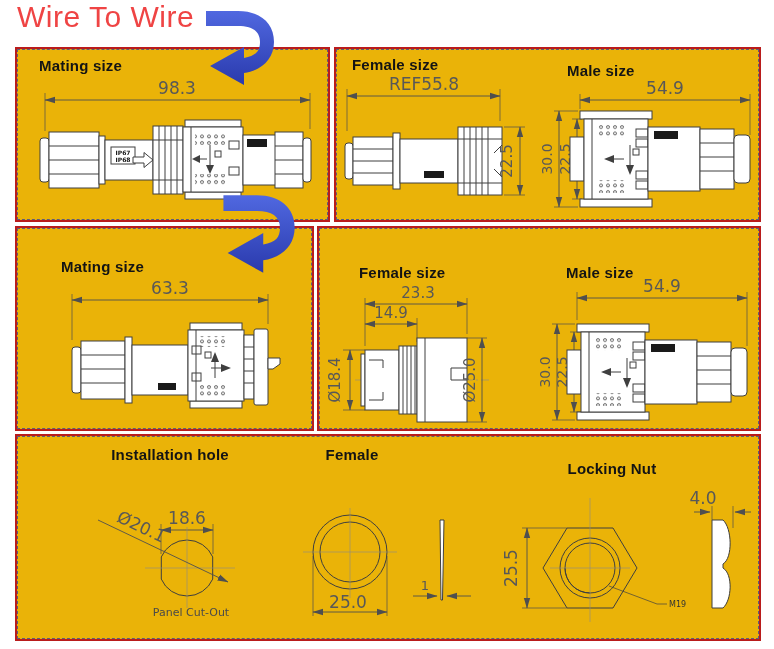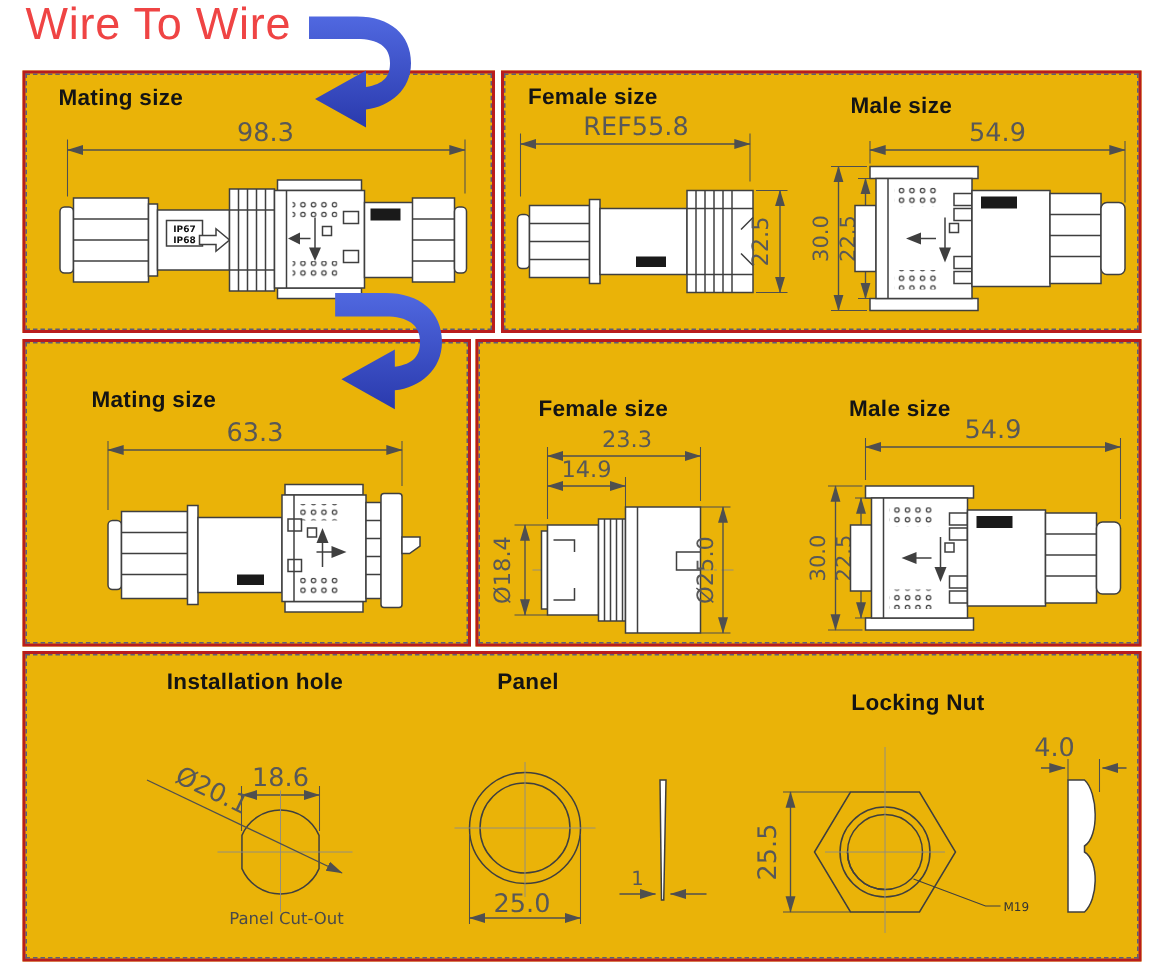--- a/index.html
+++ b/index.html
@@ -302,21 +302,21 @@
       <line class="xl" x1="262" y1="184" x2="251" y2="184"></line>
       <line class="dl" x1="255" y1="104" x2="255" y2="184" marker-start="url(#arr)" marker-end="url(#arr)"></line>
       <text class="dimm" transform="rotate(-90 248 144)" x="248" y="144" text-anchor="middle">22.5</text>
     </g>
     <use href="#male-conn" transform="translate(14,34)"></use>
   </svg>
 </div>
 
 <div class="panel" style="left:15px;top:434px;width:746px;height:207px">
   <span class="panel-label centered" style="left:153px;top:10px">Installation hole</span>
-  <span class="panel-label centered" style="left:335px;top:10px">Panel</span>
+  <span class="panel-label centered" style="left:335px;top:10px">Female</span>
   <span class="panel-label centered" style="left:595px;top:24px">Locking Nut</span>
   <svg class="draw" width="742" height="203" viewBox="0 0 742 203">
 
     <g>
       <line class="xl" x1="144" y1="88" x2="144" y2="118"></line>
       <line class="xl" x1="196" y1="88" x2="196" y2="118"></line>
       <line class="dl" x1="144" y1="94" x2="196" y2="94" marker-start="url(#arr)" marker-end="url(#arr)"></line>
       <text class="dim" x="170" y="88" text-anchor="middle">18.6</text>
       <path class="s" d="M144.3,143.1 L144.3,120.9 A28 28 0 0 1 195.7,120.9 L195.7,143.1 A28 28 0 0 1 144.3,143.1 Z"></path>
       <line class="cl" x1="128" y1="132" x2="218" y2="132"></line>

